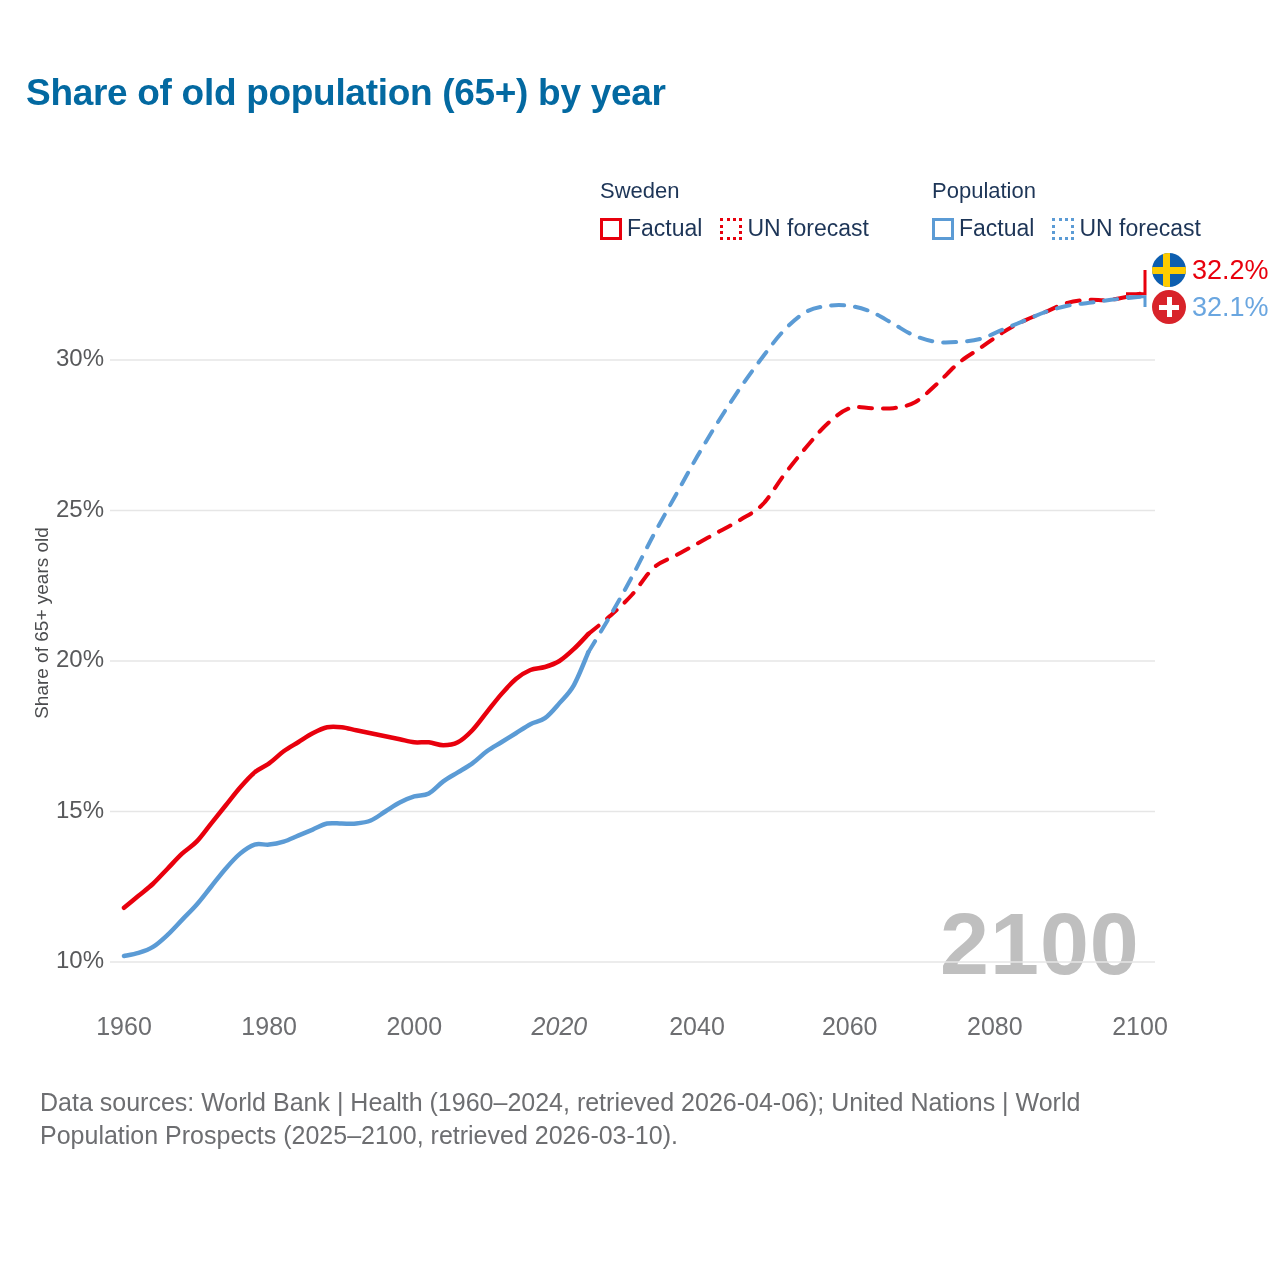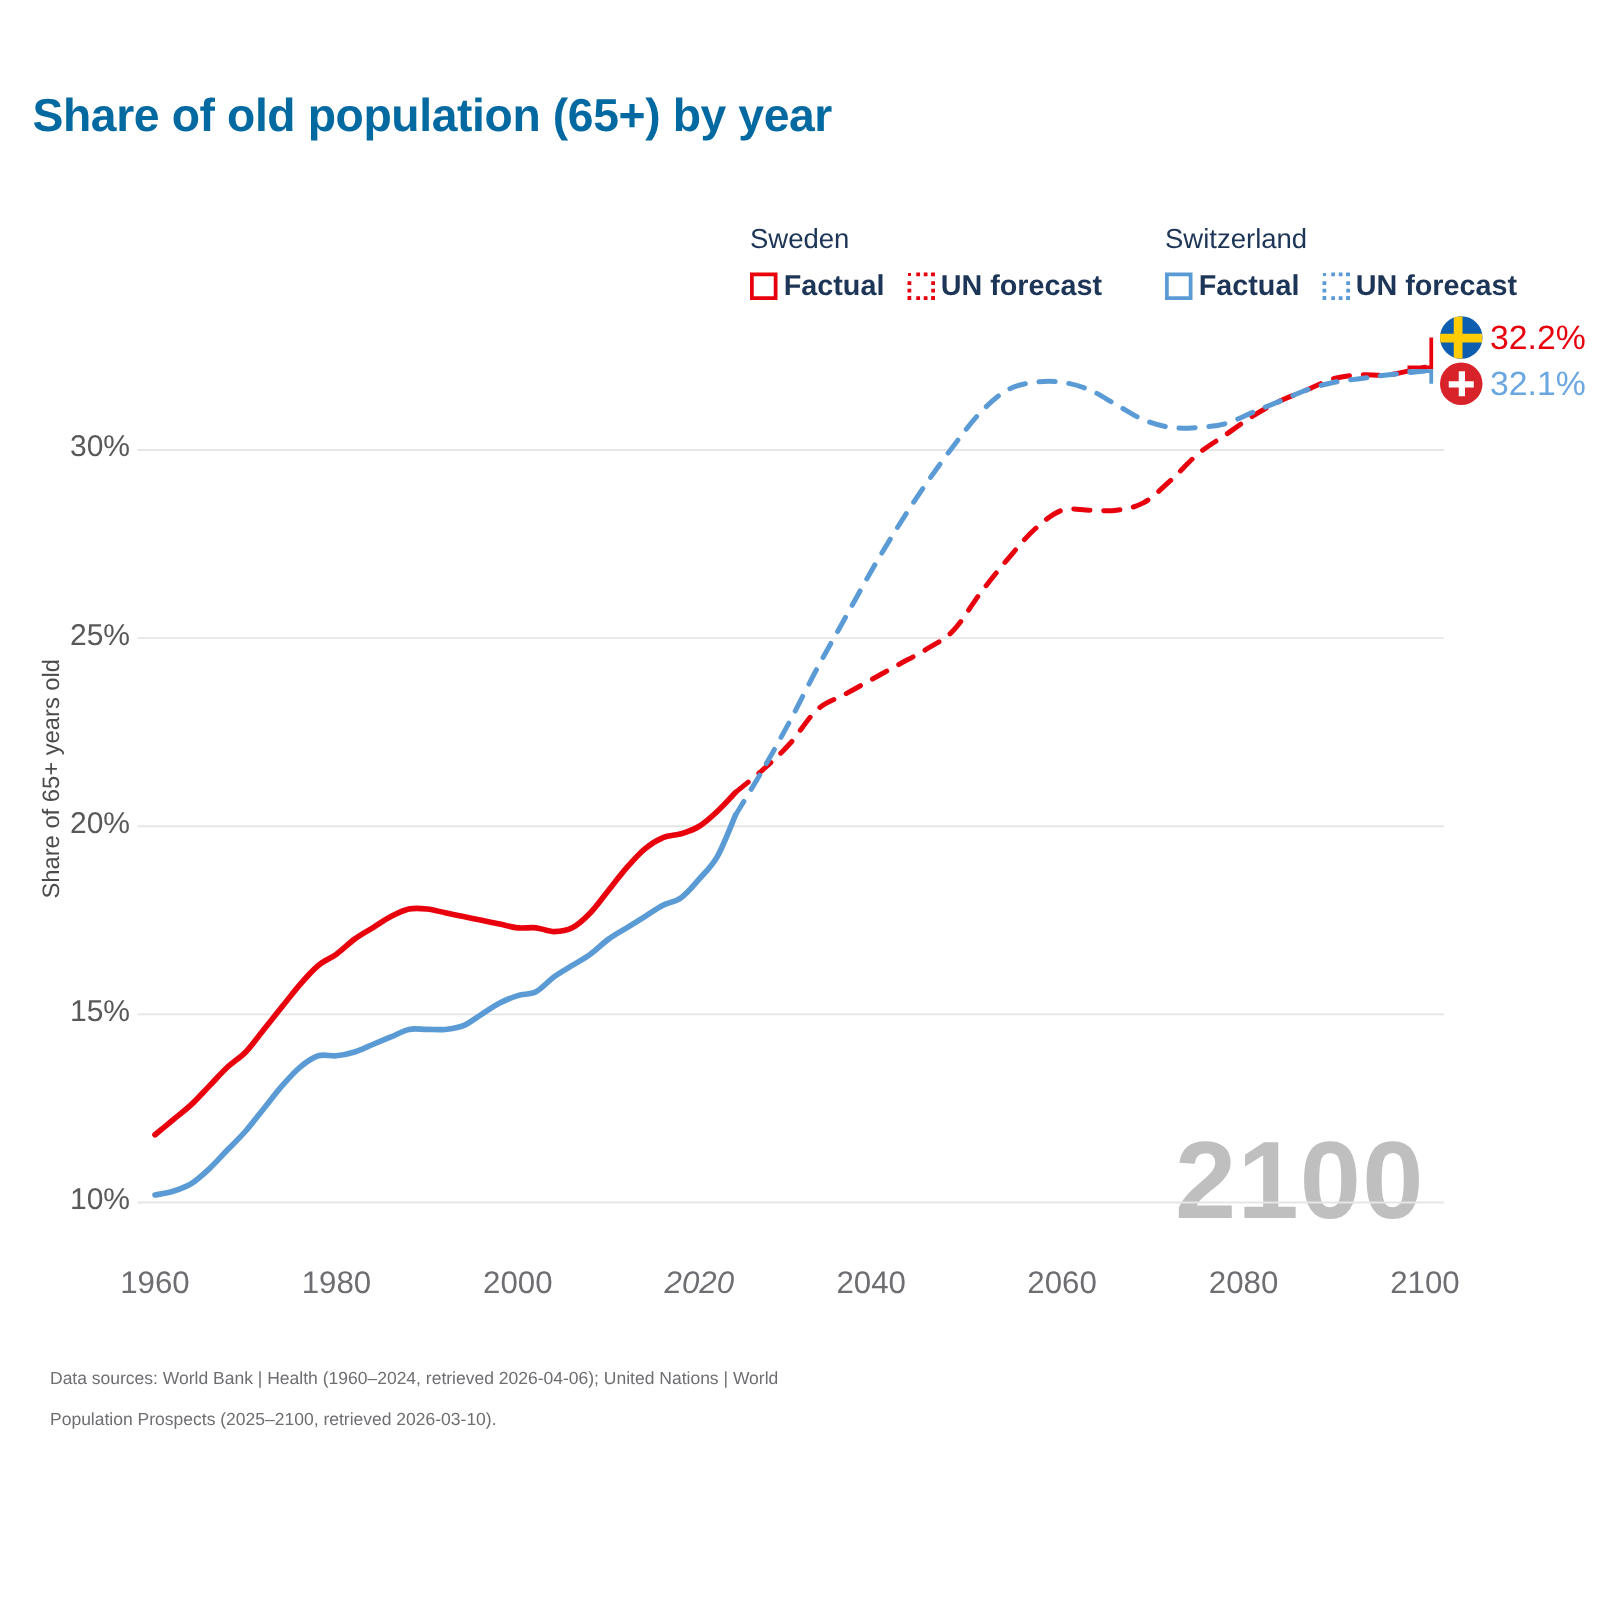--- a/index.html
+++ b/index.html
@@ -48,21 +48,20 @@
     margin-top: 10px;
     display: flex;
     align-items: center;
     gap: 18px;
   }
   .legend-item {
     display: flex;
     align-items: center;
     gap: 5px;
     white-space: nowrap;
-    font-weight: bold;
   }
   .legend-swatch {
     width: 22px;
     height: 22px;
     box-sizing: border-box;
     background: #fff;
   }
   .sw-solid-red   { border: 3px solid #e8000d; }
   .sw-dot-red     { border: 3px dotted #e8000d; }
   .sw-solid-blue  { border: 3px solid #5b9bd5; }
@@ -161,21 +160,21 @@
   }
   .val-red { color: #e8000d; }
   .val-blue { color: #6aa6e0; }
 
   
   #footer {
     position: absolute;
     left: 40px;
     top: 1086px;
     width: 1200px;
-    font-size: 14px;
+    font-size: 25px;
     line-height: 33px;
     color: #6d6e71;
   }
   #footer div { white-space: pre-wrap; }
 </style>
 </head>
 <body>
 
 <div id="chart-title">Share of old population (65+) by year</div>
 
@@ -188,21 +187,21 @@
         <span class="legend-label">Factual</span>
       </div>
       <div class="legend-item">
         <span class="legend-swatch sw-dot-red"></span>
         <span class="legend-label">UN forecast</span>
       </div>
     </div>
   </div>
 
   <div class="legend-group switzerland">
-    <div class="legend-country">Switzerland</div>
+    <div class="legend-country">Population</div>
     <div class="legend-rows">
       <div class="legend-item">
         <span class="legend-swatch sw-solid-blue"></span>
         <span class="legend-label">Factual</span>
       </div>
       <div class="legend-item">
         <span class="legend-swatch sw-dot-blue"></span>
         <span class="legend-label">UN forecast</span>
       </div>
     </div>

